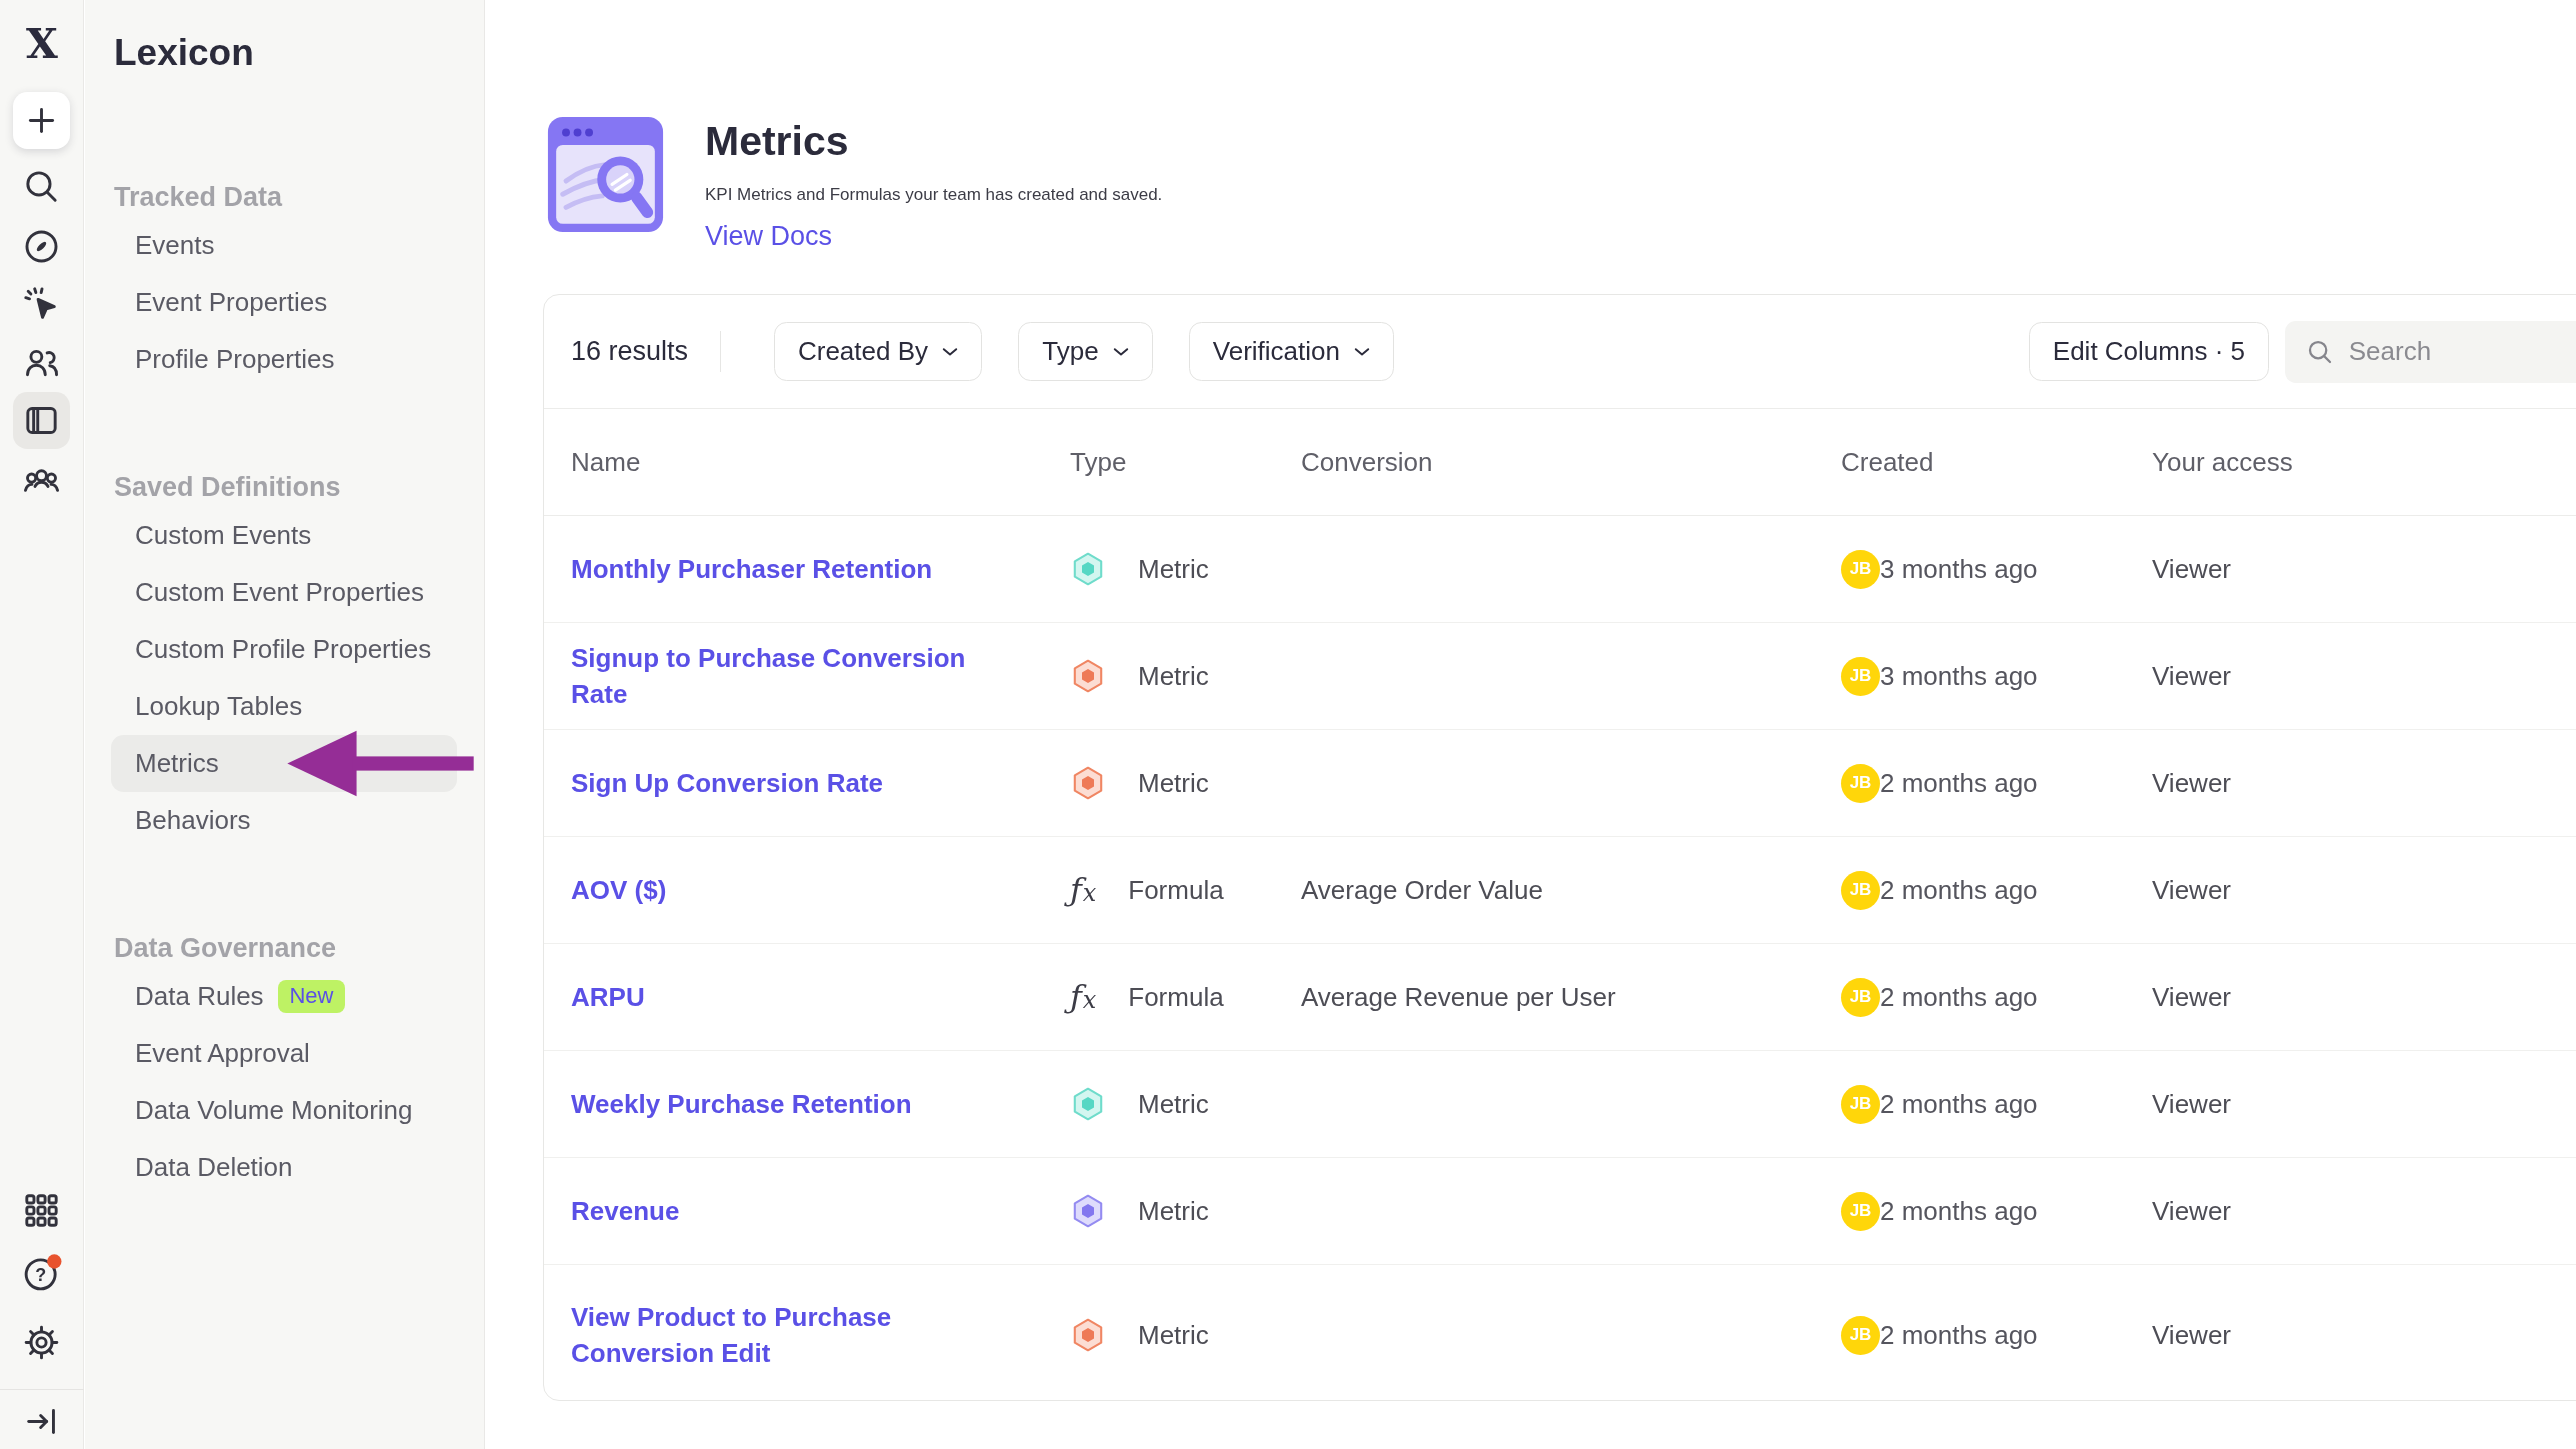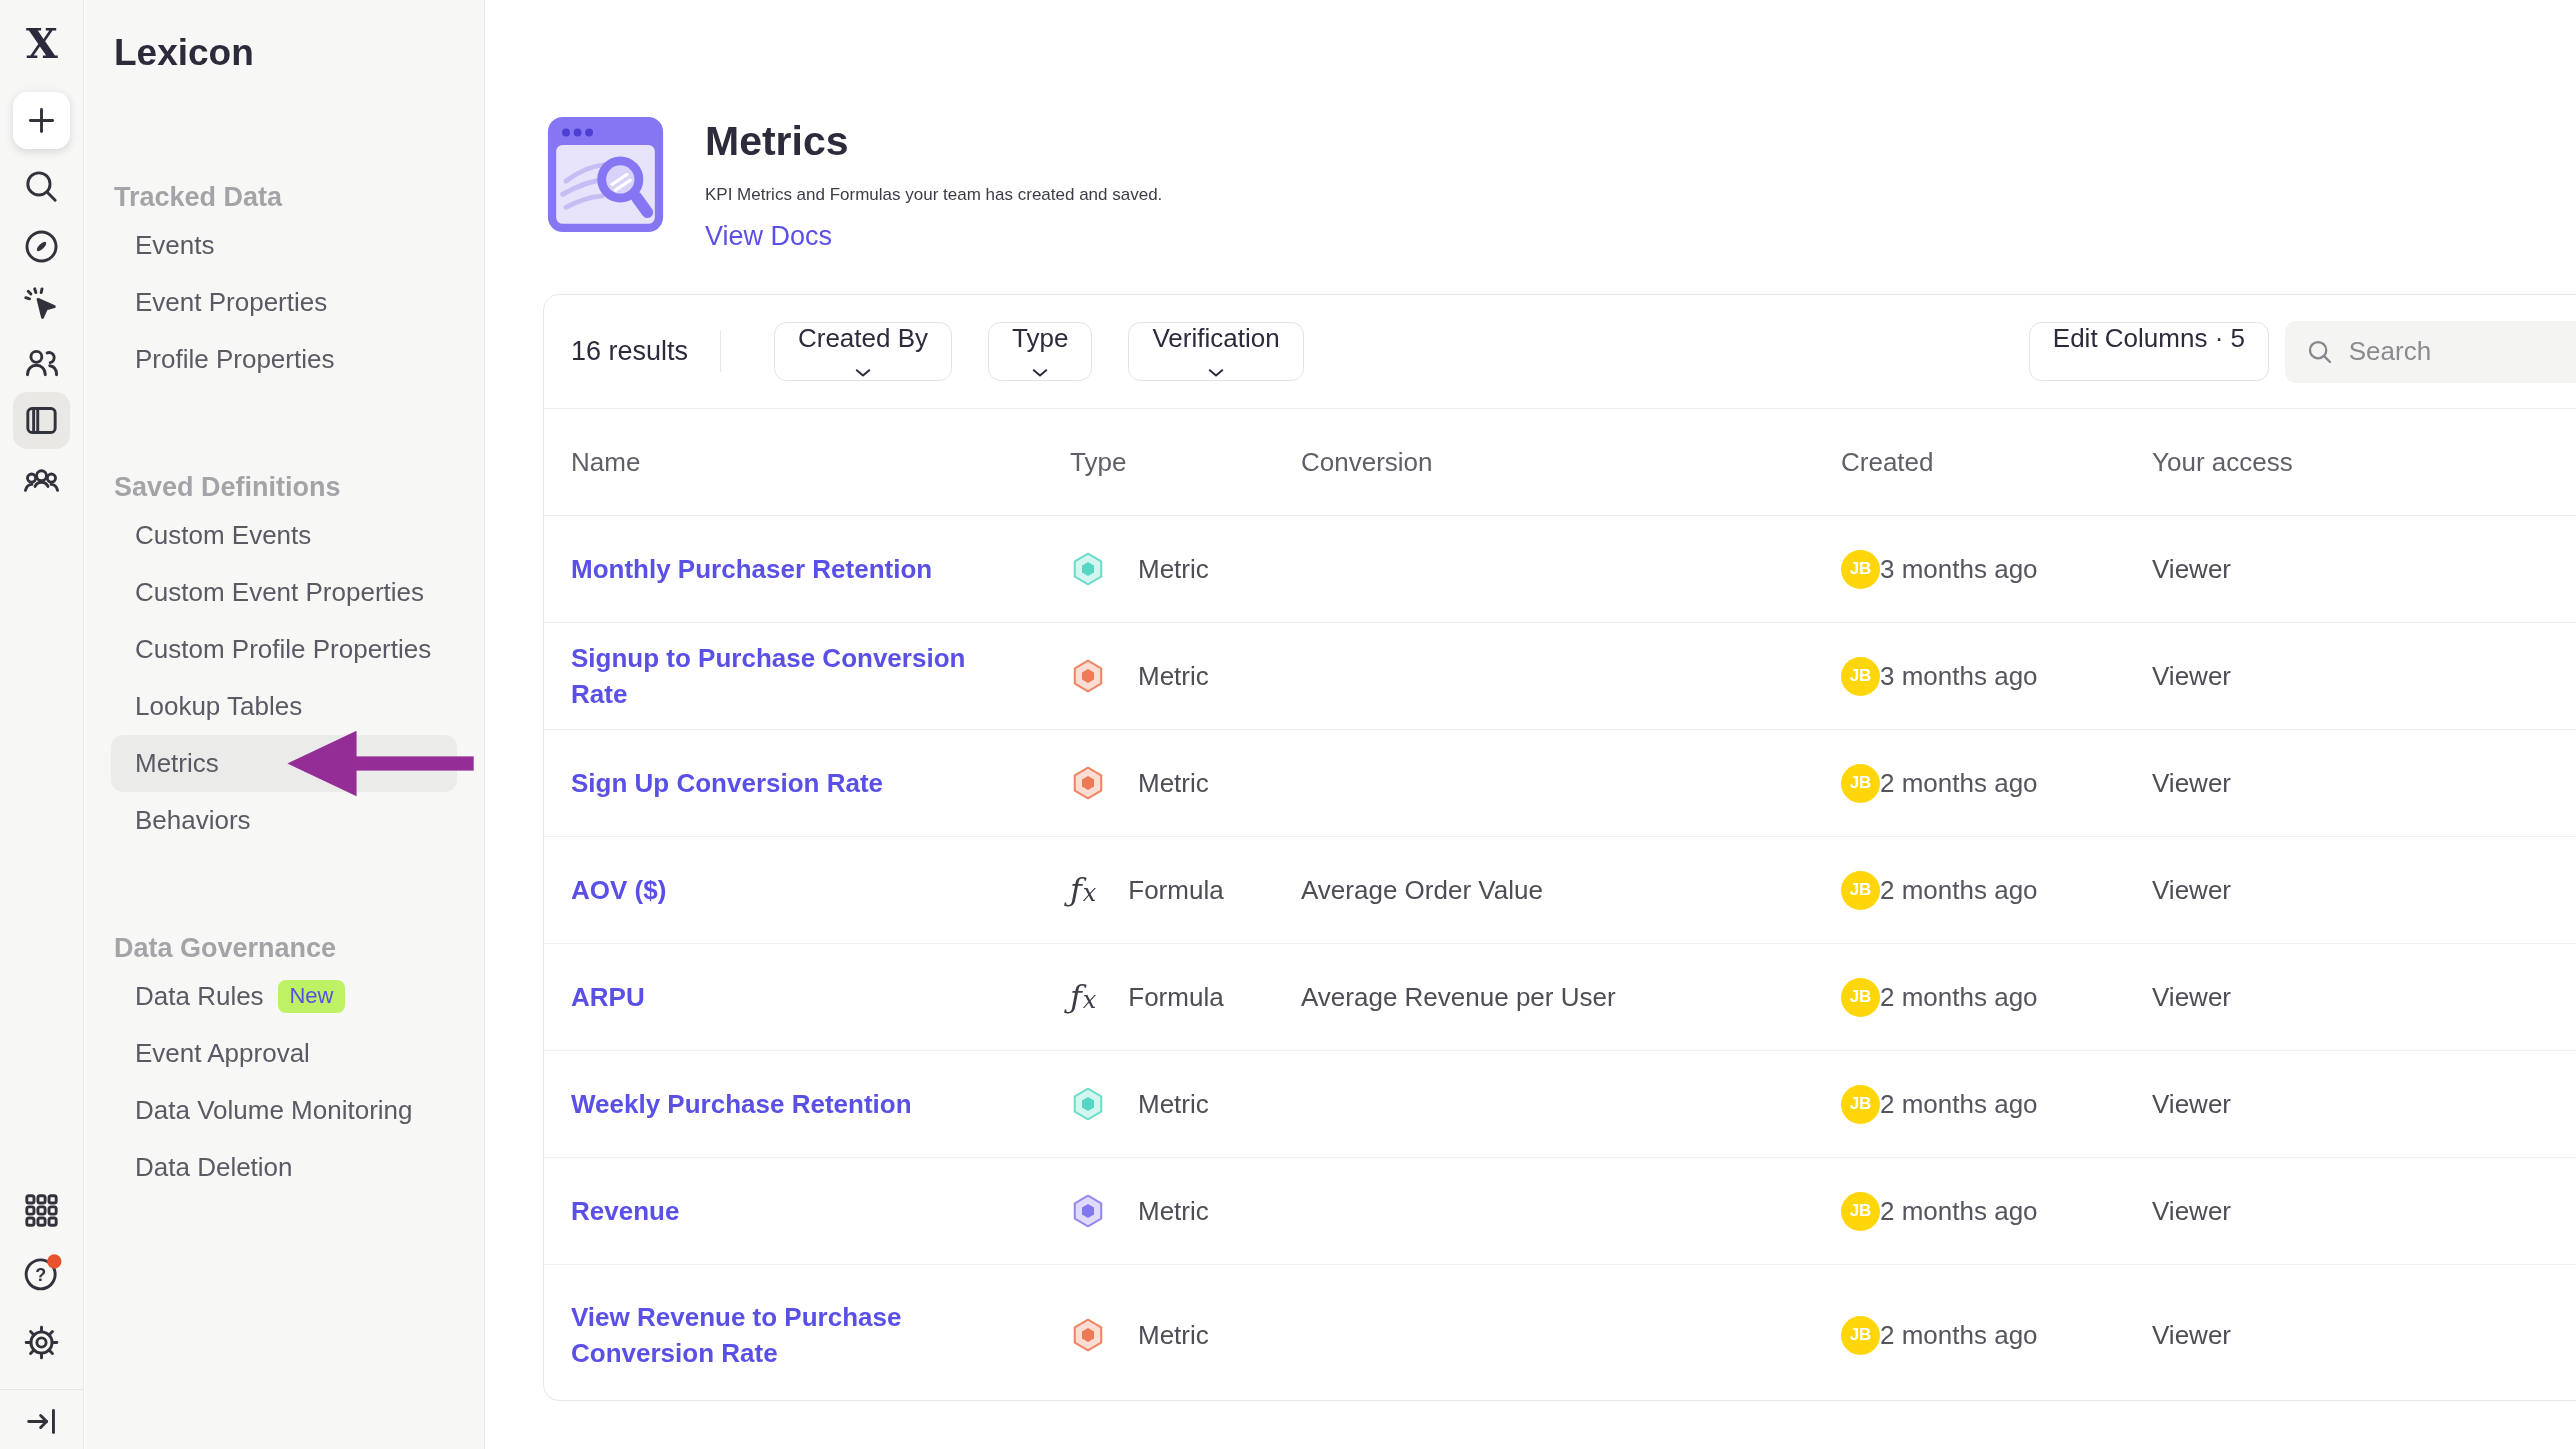--- a/index.html
+++ b/index.html
@@ -44,21 +44,21 @@
   .container { position:absolute; left:543px; top:294px; width:2090px; height:1107px;
                background:#ffffff; border:0.9px solid #e7e7e5; border-radius:16px; }
 
   .toolbar { height:114px; display:flex; align-items:center; padding:0 27px;
              border-bottom:0.9px solid #ececea; }
   .tb-results { font-size:27px; color:#2b2b3b; white-space:nowrap; }
   .tb-divider { width:0.9px; height:41px; background:#e6e6e4; margin-left:32px; margin-right:53px; }
   .tb-filters { display:flex; gap:36px; }
   .btn { height:59px; display:flex; align-items:center; gap:14.2px; padding:0 23px;
          background:#fff; border:0.9px solid #e3e3e1; border-radius:12.5px;
-         font-size:26px; color:#2b2b3b; white-space:nowrap; cursor:pointer;flex-direction:column; }
+         font-size:26px; color:#2b2b3b; white-space:nowrap; cursor:pointer; }
   .tb-right { margin-left:auto; display:flex; align-items:center; }
   .search-box { margin-left:16px; width:320px; height:62px; background:#f4f4f2;
                 border-radius:10.7px; display:flex; align-items:center; padding:0 19.6px; gap:14.2px; }
   .search-box input { flex:1; border:none; outline:none; background:transparent;
                       font-size:26px; color:#2b2b3b; font-family:"Liberation Sans", sans-serif; min-width:0; }
   .search-box input::placeholder { color:#8a8a90; }
 
   .grid-row { display:grid; grid-template-columns:499px 231px 540px 311px 1fr;
               align-items:center; padding:0 27px; }
   .thead { height:107px; border-bottom:0.9px solid #ececea; font-size:26px; color:#5f5f68; }
@@ -398,21 +398,21 @@
           <span>Metric</span>
         </span>
         <span class="cell-desc"></span>
         <span class="cell-created">
           <span class="avatar" style="background:#ffd60a">JB</span>
           <span>2 months ago</span>
         </span>
         <span class="cell-access">Viewer</span>
       </div>
       <div class="grid-row trow">
-        <a class="row-name">View Revenue to Purchase Conversion Rate</a>
+        <a class="row-name">View Product to Purchase Conversion Edit</a>
         <span class="cell-type">
           <svg width="36" height="36" viewBox="0 0 24 24">
             <polygon points="12,1.8 20.8,6.9 20.8,17.1 12,22.2 3.2,17.1 3.2,6.9" fill="#fcddd3" stroke="#f08663" stroke-width="1.4" stroke-linejoin="round"></polygon>
             <polygon points="12,7.4 16,9.7 16,14.3 12,16.6 8,14.3 8,9.7" fill="#ee7a57"></polygon>
           </svg>
           <span>Metric</span>
         </span>
         <span class="cell-desc"></span>
         <span class="cell-created">
           <span class="avatar" style="background:#ffd60a">JB</span>

